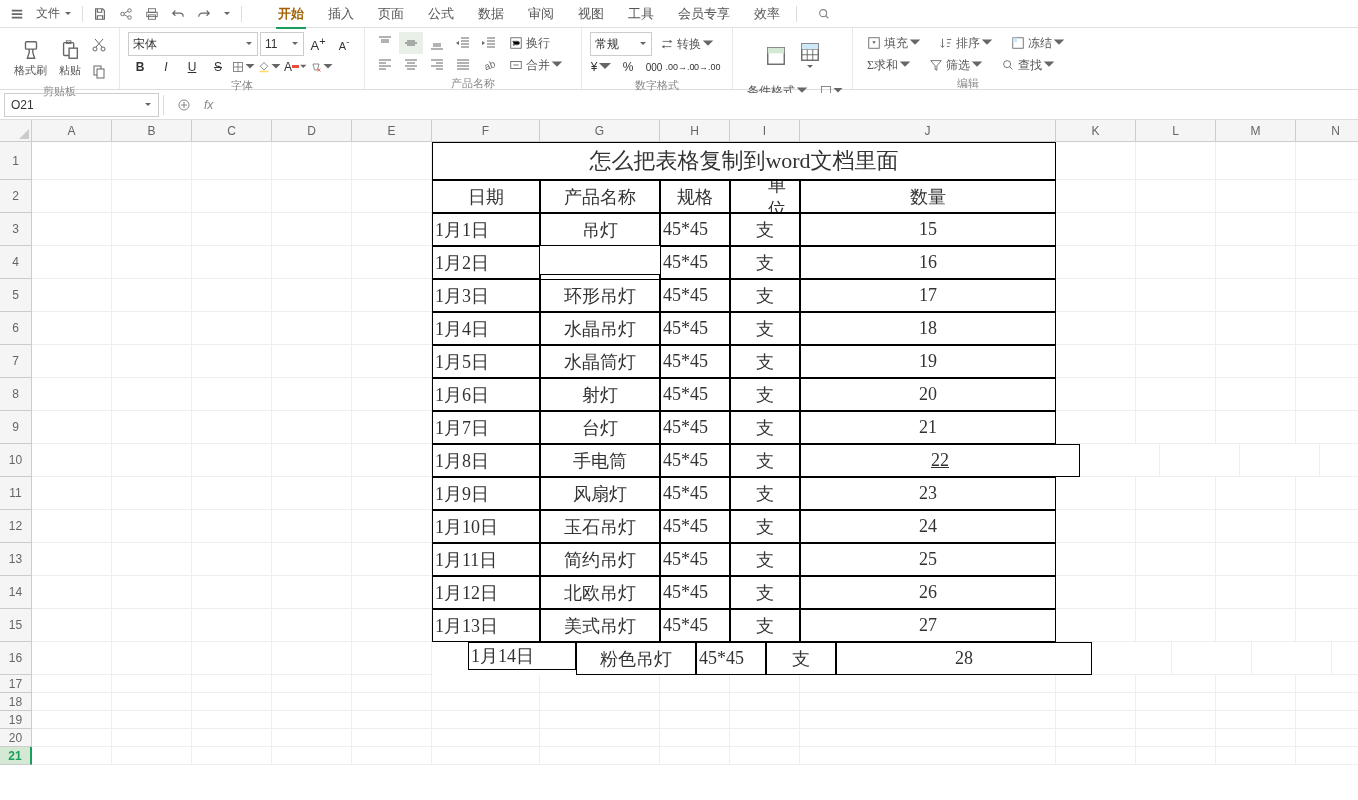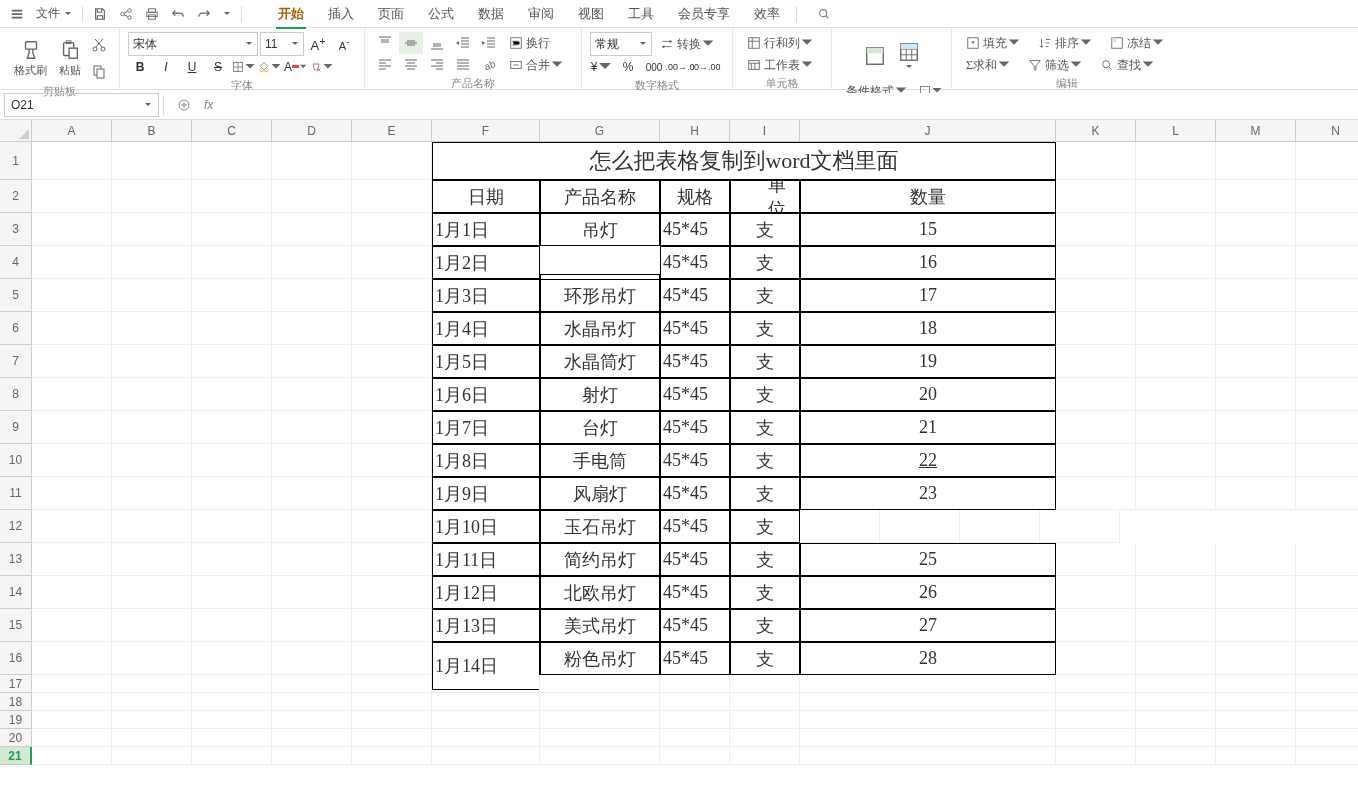--- a/index.html
+++ b/index.html
@@ -349,45 +349,20 @@
             <span style="font-size:9px">.00→.0</span>
           </div>
         <div class="small-btn">
             <span style="font-size:9px">.0→.00</span>
           </div>
       </div>
     </div>
     <div class="ribbon-group-label">数字格式</div>
   </div>
 
-  <div class="ribbon-group">
-    <div class="ribbon-content">
-      <div class="med-btn">
-          <svg viewBox="0 0 16 16">
-            <rect x="2" y="2" width="12" height="12" fill="none" stroke="#666"></rect>
-            <path stroke="#666" d="M2 6h12M6 2v12"></path>
-          </svg>
-          <span>行和列</span>
-          <svg class="dd-arrow" viewBox="0 0 8 8">
-            <path d="M1 2l3 3 3-3z" fill="#666"></path>
-          </svg>
-        </div>
-      <div class="med-btn">
-          <svg viewBox="0 0 16 16">
-            <rect x="2" y="3" width="12" height="10" fill="none" stroke="#666"></rect>
-            <path stroke="#666" d="M2 6h12M5 6v7M9 6v7"></path>
-          </svg>
-          <span>工作表</span>
-          <svg class="dd-arrow" viewBox="0 0 8 8">
-            <path d="M1 2l3 3 3-3z" fill="#666"></path>
-          </svg>
-        </div>
-    </div>
-    <div class="ribbon-group-label">单元格</div>
-  </div>
 
   <div class="ribbon-group">
     <div class="group-block">
       <div class="big-btn" style="height:48px">
           <svg class="icon" viewBox="0 0 24 24">
             <rect x="3" y="3" width="18" height="18" fill="none" stroke="#666" stroke-width="1.5"></rect>
             <rect x="3" y="3" width="18" height="6" fill="#d5e8d4"></rect>
           </svg>
         </div>
       <div class="big-btn" style="height:48px">
@@ -691,21 +666,21 @@
       <div class="cell-row" style="height: 33px;">
         <div class="cell" style="width: 80px; height: 33px;"></div>
         <div class="cell" style="width: 80px; height: 33px;"></div>
         <div class="cell" style="width: 80px; height: 33px;"></div>
         <div class="cell" style="width: 80px; height: 33px;"></div>
         <div class="cell" style="width: 80px; height: 33px;"></div>
         <div class="cell data-cell data-left" style="width: 108px; height: 33px;">1月8日</div>
         <div class="cell data-cell" style="width: 120px; height: 33px;">手电筒</div>
         <div class="cell data-cell data-left" style="width: 70px; height: 33px;">45*45</div>
         <div class="cell data-cell" style="width: 70px; height: 33px;">支</div>
-        <div class="cell data-cell" style="width: 256px; height: 33px; text-decoration: underline;">22</div>
+        <div class="cell data-cell" style="width: 280px; height: 33px; text-decoration: underline;">22</div>
         <div class="cell" style="width: 80px; height: 33px;"></div>
         <div class="cell" style="width: 80px; height: 33px;"></div>
         <div class="cell" style="width: 80px; height: 33px;"></div>
         <div class="cell" style="width: 80px; height: 33px;"></div>
       </div>
       <div class="cell-row" style="height: 33px;">
         <div class="cell" style="width: 80px; height: 33px;"></div>
         <div class="cell" style="width: 80px; height: 33px;"></div>
         <div class="cell" style="width: 80px; height: 33px;"></div>
         <div class="cell" style="width: 80px; height: 33px;"></div>
@@ -723,20 +698,21 @@
       <div class="cell-row" style="height: 33px;">
         <div class="cell" style="width: 80px; height: 33px;"></div>
         <div class="cell" style="width: 80px; height: 33px;"></div>
         <div class="cell" style="width: 80px; height: 33px;"></div>
         <div class="cell" style="width: 80px; height: 33px;"></div>
         <div class="cell" style="width: 80px; height: 33px;"></div>
         <div class="cell data-cell data-left" style="width: 108px; height: 33px;">1月10日</div>
         <div class="cell data-cell" style="width: 120px; height: 33px;">玉石吊灯</div>
         <div class="cell data-cell data-left" style="width: 70px; height: 33px;">45*45</div>
         <div class="cell data-cell" style="width: 70px; height: 33px;">支</div>
+        <div class="cell data-cell" style="width: 256px; height: 33px;">24</div>
         <div class="cell" style="width: 80px; height: 33px;"></div>
         <div class="cell" style="width: 80px; height: 33px;"></div>
         <div class="cell" style="width: 80px; height: 33px;"></div>
         <div class="cell" style="width: 80px; height: 33px;"></div>
       </div>
       <div class="cell-row" style="height: 33px;">
         <div class="cell" style="width: 80px; height: 33px;"></div>
         <div class="cell" style="width: 80px; height: 33px;"></div>
         <div class="cell" style="width: 80px; height: 33px;"></div>
         <div class="cell" style="width: 80px; height: 33px;"></div>
@@ -782,21 +758,21 @@
         <div class="cell" style="width: 80px; height: 33px;"></div>
         <div class="cell" style="width: 80px; height: 33px;"></div>
         <div class="cell" style="width: 80px; height: 33px;"></div>
       </div>
       <div class="cell-row" style="height: 33px;">
         <div class="cell" style="width: 80px; height: 33px;"></div>
         <div class="cell" style="width: 80px; height: 33px;"></div>
         <div class="cell" style="width: 80px; height: 33px;"></div>
         <div class="cell" style="width: 80px; height: 33px;"></div>
         <div class="cell" style="width: 80px; height: 33px;"></div>
-        <div class="cell data-cell data-left" style="width: 108px; height: 48px;">1月14日</div>
+        <div class="cell data-cell data-left" style="width: 108px; height: 28px; margin-left: 36px;">1月14日</div>
         <div class="cell data-cell" style="width: 120px; height: 33px;">粉色吊灯</div>
         <div class="cell data-cell data-left" style="width: 70px; height: 33px;">45*45</div>
         <div class="cell data-cell" style="width: 70px; height: 33px;">支</div>
         <div class="cell data-cell" style="width: 256px; height: 33px;">28</div>
         <div class="cell" style="width: 80px; height: 33px;"></div>
         <div class="cell" style="width: 80px; height: 33px;"></div>
         <div class="cell" style="width: 80px; height: 33px;"></div>
         <div class="cell" style="width: 80px; height: 33px;"></div>
       </div>
       <div class="cell-row" style="height: 18px;">

